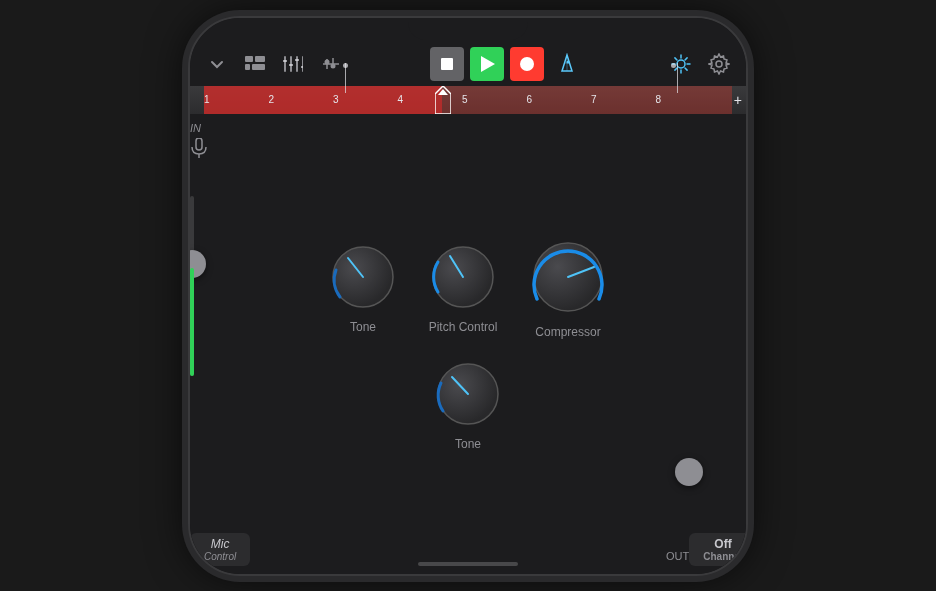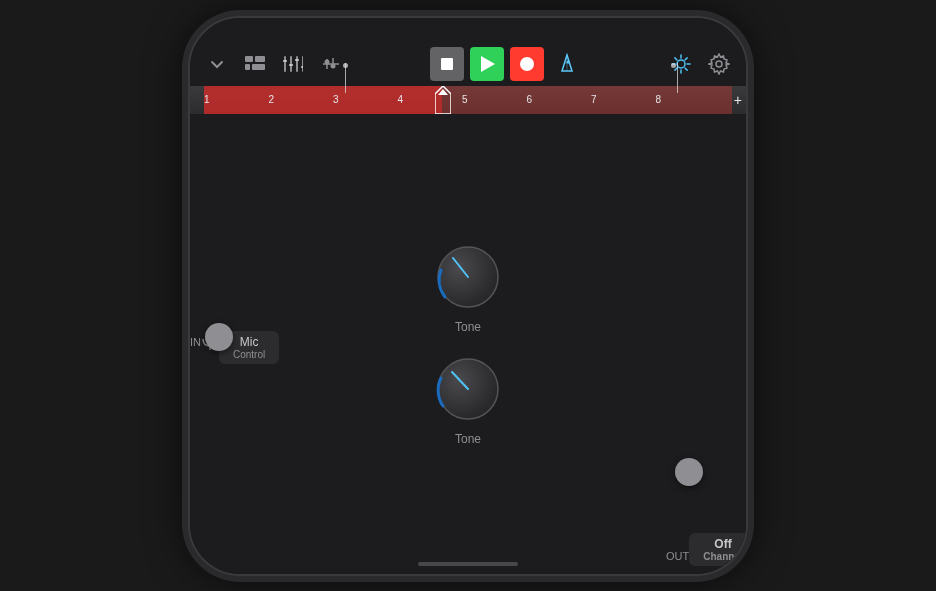--- a/index.html
+++ b/index.html
@@ -195,24 +195,25 @@
       flex: 1;
       display: flex;
       position: relative;
       padding: 0;
     }
 
     
     .left-panel {
       width: 80px;
       display: flex;
-      flex-direction: row;
-      align-items: center;
+      flex-direction: column;
+      align-items: flex-start;
       padding: 8px 0;
       position: relative;
+      font-style: italic;
     }
 
     .panel-label {
       color: #8e8e93;
       font-size: 11px;
       margin-bottom: 4px;
     }
 
     .fader-track {
       width: 4px;
@@ -489,21 +490,55 @@
                 </defs>
 
                 <path d="M 12 55 A 28 28 0 0 1 8 28" fill="none" stroke="#1a6bbd" stroke-width="3" stroke-linecap="round"></path>
 
                 <line x1="35" y1="35" x2="20" y2="16" stroke="#4fc3f7" stroke-width="2" stroke-linecap="round"></line>
               </svg>
             </div>
             <span class="knob-label">Tone</span>
           </div>
 
-
+          <div class="knob-container">
+            <div class="knob">
+              <svg viewBox="0 0 70 70" class="knob-svg">
+                <circle cx="35" cy="35" r="30" fill="url(#kg2)" stroke="#555" stroke-width="1.5"></circle>
+                <defs>
+                  <radialGradient id="kg2" cx="35%" cy="35%" r="65%">
+                    <stop offset="0%" stop-color="#4a4a4e"></stop>
+                    <stop offset="100%" stop-color="#28282a"></stop>
+                  </radialGradient>
+                </defs>
+                <path d="M 10 50 A 28 28 0 0 1 10 20" fill="none" stroke="#1a8ce8" stroke-width="3" stroke-linecap="round"></path>
+                <line x1="35" y1="35" x2="22" y2="14" stroke="#4fc3f7" stroke-width="2" stroke-linecap="round"></line>
+              </svg>
+            </div>
+            <span class="knob-label">Pitch Control</span>
+          </div>
+
+          <div class="knob-container">
+            <div class="knob large">
+              <svg viewBox="0 0 80 80" class="knob-svg">
+                <circle cx="40" cy="40" r="34" fill="url(#kg3)" stroke="#555" stroke-width="1.5"></circle>
+                <defs>
+                  <radialGradient id="kg3" cx="35%" cy="35%" r="65%">
+                    <stop offset="0%" stop-color="#4a4a4e"></stop>
+                    <stop offset="100%" stop-color="#28282a"></stop>
+                  </radialGradient>
+                </defs>
+
+                <path d="M 9 62 A 34 34 0 1 1 71 62" fill="none" stroke="#1a8ce8" stroke-width="3.5" stroke-linecap="round"></path>
+
+                <line x1="40" y1="40" x2="66" y2="30" stroke="#4fc3f7" stroke-width="2" stroke-linecap="round"></line>
+              </svg>
+            </div>
+            <span class="knob-label">Compressor</span>
+          </div>
         </div>
 
         <div class="knobs-row">
 
           <div class="knob-container">
             <div class="knob">
               <svg viewBox="0 0 70 70" class="knob-svg">
                 <circle cx="35" cy="35" r="30" fill="url(#kg4)" stroke="#555" stroke-width="1.5"></circle>
                 <defs>
                   <radialGradient id="kg4" cx="35%" cy="35%" r="65%">

